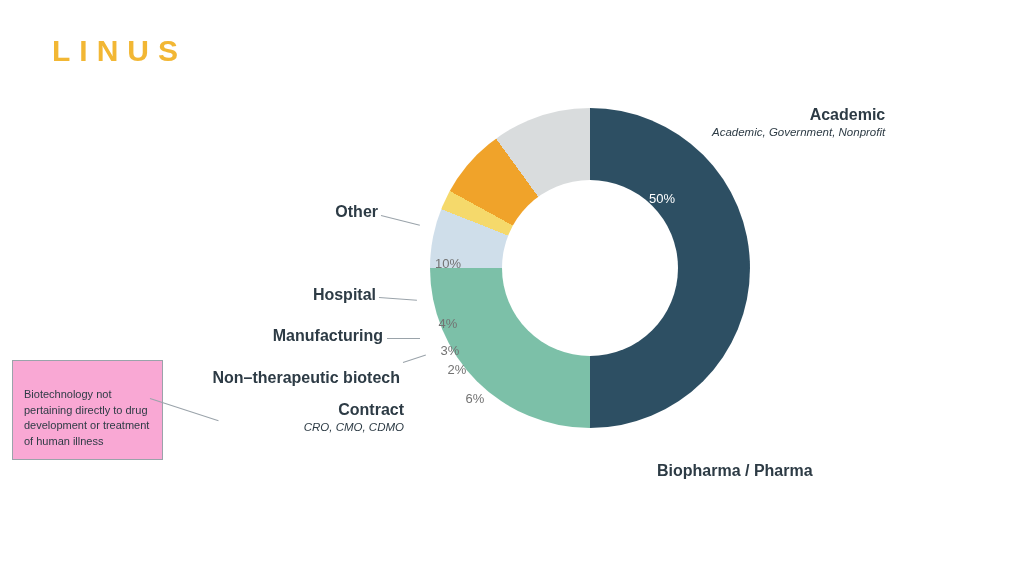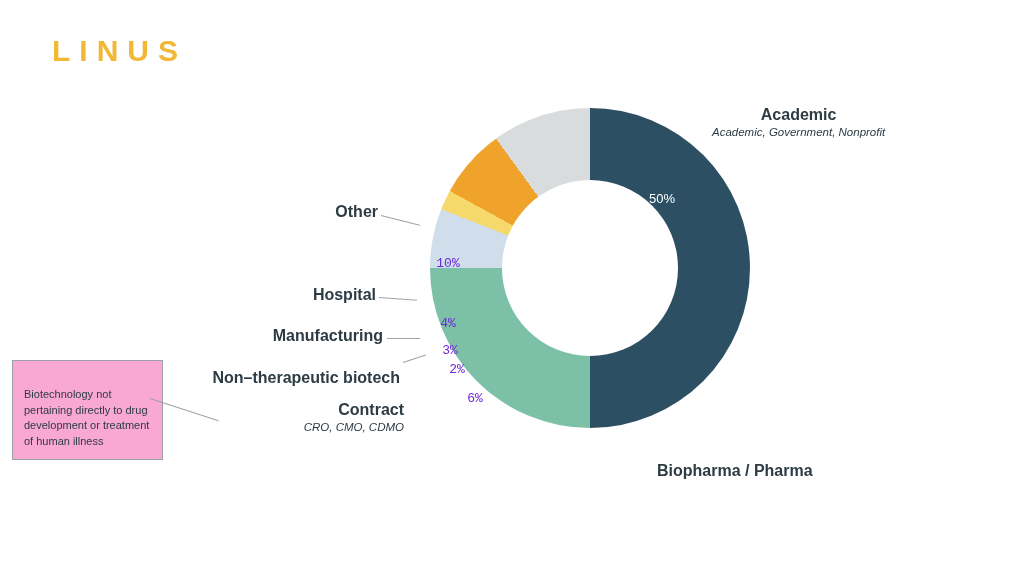--- a/index.html
+++ b/index.html
@@ -58,42 +58,41 @@
   .slice-label {
     position: absolute;
     font-size: 13px;
     color: #ffffff;
     font-weight: normal;
     white-space: nowrap;
     transform: translate(-50%, -50%);
     margin-top: 20px;
   }
   .slice-label.dark {
-    color: #6d28d9;
-    font-family: Liberation Mono, monospace;
+    color: #737373;
   }
 
   
   .callout {
     position: absolute;
     white-space: nowrap;
   }
   .callout .title {
     font-size: 16px;
     font-weight: bold;
     color: #2d3b45;
     line-height: 1.25;
   }
   .callout .sub {
     font-size: 11.5px;
     font-style: italic;
     color: #2d3b45;
     line-height: 1.3;
   }
-  .callout.right { text-align: center; }
+  .callout.right { text-align: right; }
   .callout.left  { text-align: right; }
 
   .leader {
     position: absolute;
     background: #9aa3aa;
     height: 1px;
   }
 
   
   .note-box {

